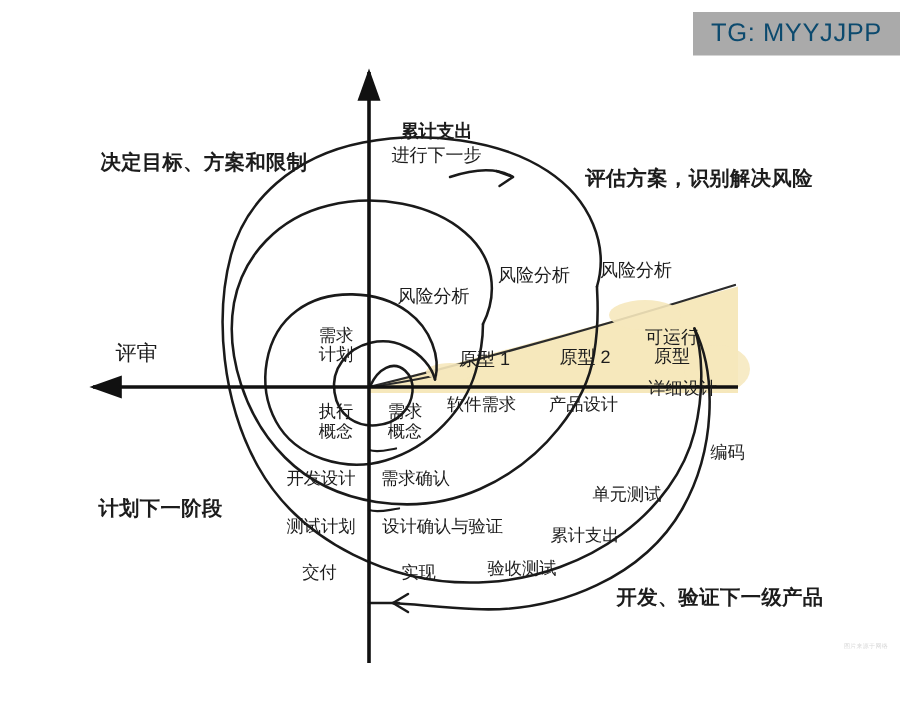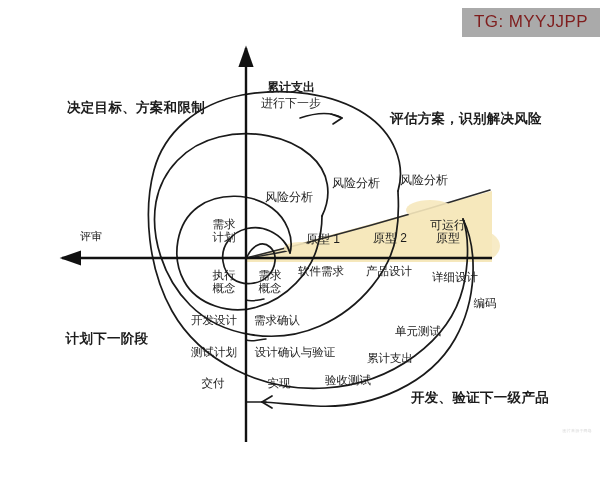--- a/index.html
+++ b/index.html
@@ -50,27 +50,27 @@
   }
   .proto {
     font-size: 12px;
     font-weight: normal;
   }
   .risk {
     font-size: 12px;
     font-weight: normal;
   }
   .review {
-    font-size: 11px;
+    font-size: 14px;
     font-weight: normal;
   }
   .watermark {
     position: absolute;
     background: #aaaaaa;
-    color: #7f1d1d;
+    color: #0c4a6e;
     font-family: "Liberation Sans", "DejaVu Sans", sans-serif;
     white-space: pre;
   }
   #watermark-tg {
     right: 0px;
     top: 8px;
     padding: 4px 12px 5px 12px;
     font-size: 17px;
     letter-spacing: 0.4px;
   }
@@ -202,21 +202,21 @@
   <div class="lbl phase" style="left:213px; top:383px;">交付</div>
 
   <div class="lbl phase" style="left:270px; top:282px;">需求
 概念</div>
   <div class="lbl phase" style="left:277px; top:320px;">需求确认</div>
   <div class="lbl phase" style="left:295px; top:352px;">设计确认与验证</div>
   <div class="lbl phase" style="left:279px; top:383px;">实现</div>
 
   <div class="lbl phase" style="left:321px; top:271px;">软件需求</div>
   <div class="lbl phase" style="left:389px; top:271px;">产品设计</div>
-  <div class="lbl phase" style="left:455px; top:277px;">详细设计</div>
+  <div class="lbl phase" style="left:455px; top:260px;">详细设计</div>
   <div class="lbl phase" style="left:441px; top:303px;margin-left:44px;">编码</div>
   <div class="lbl phase" style="left:418px; top:331px;">单元测试</div>
   <div class="lbl phase" style="left:390px; top:358px;">累计支出</div>
   <div class="lbl phase" style="left:348px; top:380px;">验收测试</div>
 
   <div class="watermark" id="watermark-tg">TG: MYYJJPP</div>
   <div id="watermark-faint">图片来源于网络</div>
 
 </div>
 

